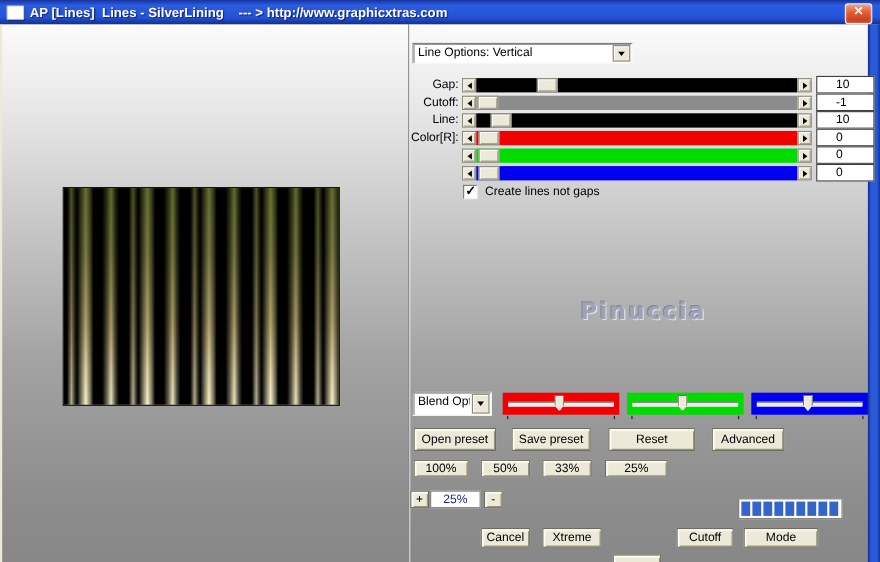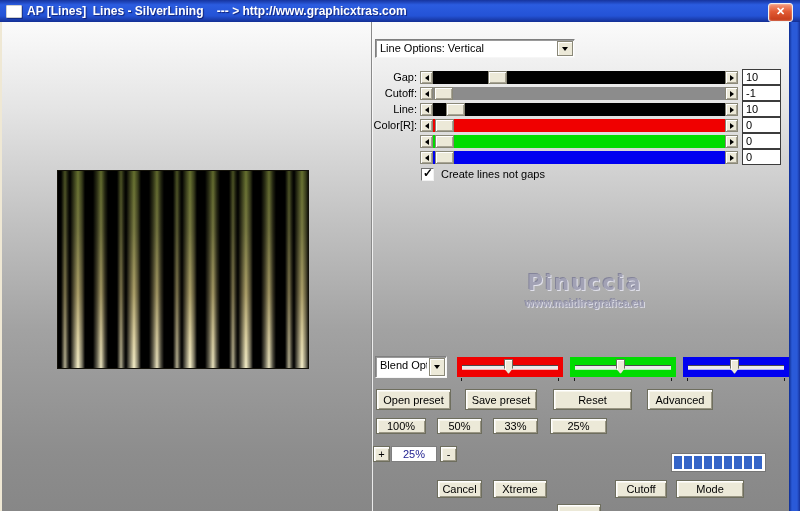--- a/index.html
+++ b/index.html
@@ -64,21 +64,21 @@
   .sarrow{position:absolute;top:0;width:13px;height:13px;background:#ece9d8;border:1px solid #8a8878;
     box-shadow:inset 1px 1px 0 #fff,inset -1px -1px 0 #a8a494;box-sizing:border-box;
     display:flex;align-items:center;justify-content:center;}
   .sarrow.l{left:0;} .sarrow.r{right:0;}
   .tri-left{width:0;height:0;border-top:3px solid transparent;border-bottom:3px solid transparent;border-right:4px solid #000;}
   .tri-right{width:0;height:0;border-top:3px solid transparent;border-bottom:3px solid transparent;border-left:4px solid #000;}
   .strack{position:absolute;left:13px;right:13px;top:0;height:13px;}
   .sthumb{position:absolute;top:0;width:19px;height:13px;background:#ece9d8;border:1px solid #8a8878;
     box-shadow:inset 1px 1px 0 #fff,inset -1px -1px 0 #a8a494;box-sizing:border-box;}
   .sval{position:absolute;left:742px;top:-2px;width:34px;height:14px;background:#fff;
-    border:1px solid #3c3c3c;line-height:14px;padding-left:3px;}
+    border:1px solid #3c3c3c;line-height:14px;padding-left:17px;}
 
   
   .cbbox{position:absolute;left:421px;top:168px;width:13px;height:13px;background:#fff;
     border:1px solid;border-color:#707070 #f2f2f2 #f2f2f2 #707070;box-sizing:border-box;}
   .cbbox .check{position:absolute;left:1px;top:-3px;font-size:12px;font-weight:bold;}
   .cblabel{position:absolute;left:441px;top:168px;line-height:13px;}
 
   
   .wm{position:absolute;left:468px;top:271px;width:234px;text-align:center;color:#a2a2b5;}
   .wm1{font-family:"DejaVu Sans",sans-serif;font-size:21px;font-weight:bold;letter-spacing:2px;
@@ -220,21 +220,20 @@
       </div>
     </div>
 
   <span class="cbbox">
     <span class="check" id="cb-glyph">✓</span>
   </span>
   <span class="cblabel">Create lines not gaps</span>
 
   <div class="wm">
     <div class="wm1">Pinuccia</div>
-    <div class="wm2">www.maidiregrafica.eu</div>
   </div>
 
   <div class="dd" id="blend-dd">
     <span class="dd-text">Blend Opti</span>
     <span class="dd-btn">
         <i class="tri-down"></i>
       </span>
   </div>
 
   <div id="blend-sliders">

